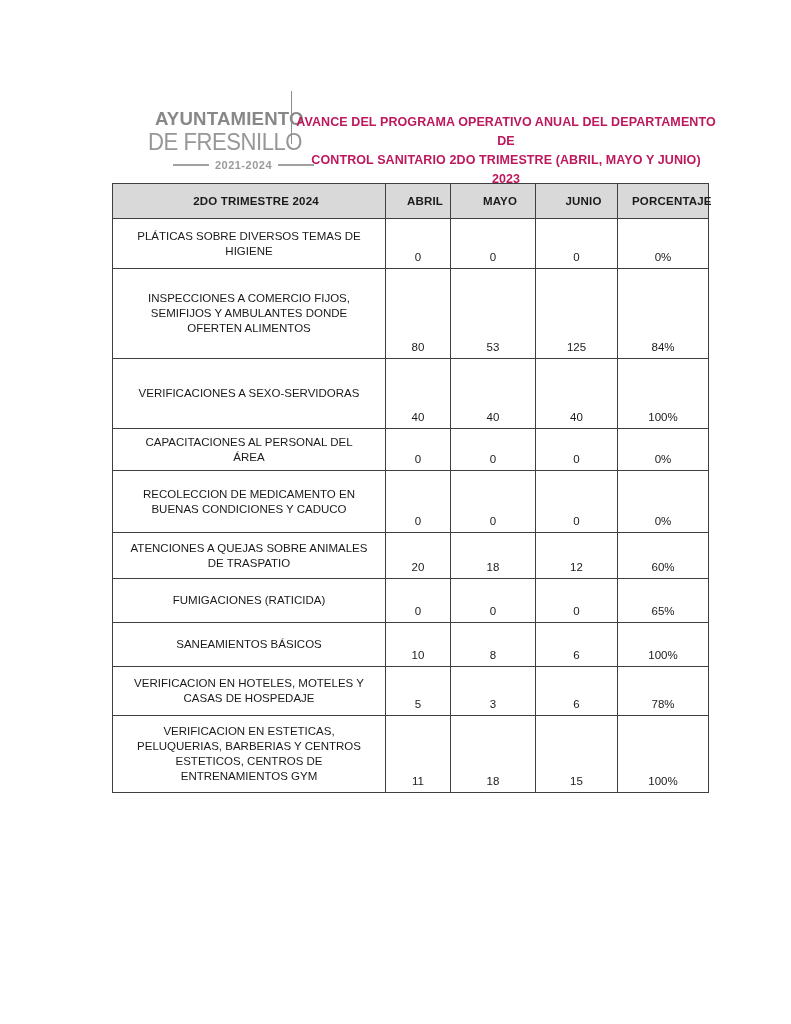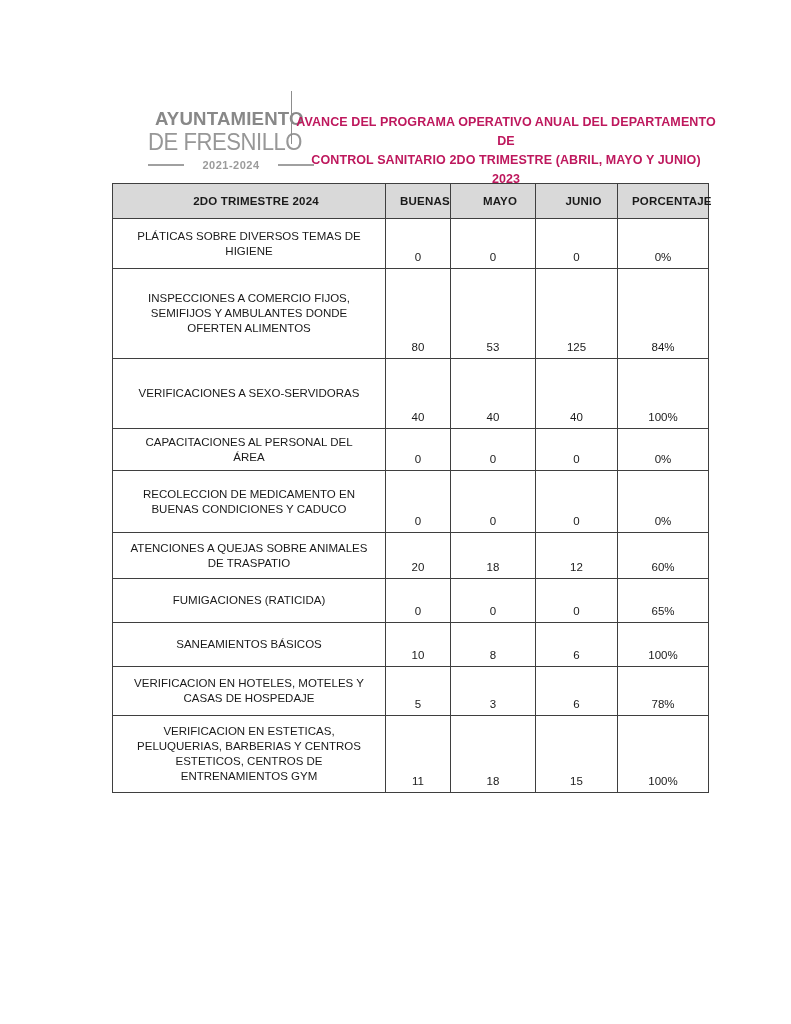--- a/index.html
+++ b/index.html
@@ -21,21 +21,21 @@
     font-weight: 700; font-size: 19px; letter-spacing: 0.2px;
     color: #888888; white-space: nowrap; transform: scaleX(0.98);
     transform-origin: left;
   }
   .logo-line2 {
     font-weight: 400; font-size: 24px; letter-spacing: -0.5px;
     color: #979797; white-space: nowrap; transform: scaleX(0.92);
     transform-origin: left; margin-top: -2px;
   }
   .logo-years {
-    display: flex; align-items: center; justify-content: space-between;
+    display: flex; align-items: center; justify-content: flex-end;
     gap: 6px; margin-top: 3px; color: #9b9b9b;
     font-weight: 700; font-size: 11px; letter-spacing: 0.5px;
   }
   .logo-rule { display: inline-block; width: 36px; height: 2px; background: #a0a0a0; }
 
   .header-divider {
     position: absolute; left: 291px; top: 91px;
     width: 1px; height: 53px; background: #8d8d8d;
   }
 
@@ -118,21 +118,21 @@
     <colgroup>
       <col class="c-label">
         <col class="c-abril">
         <col class="c-mayo">
         <col class="c-junio">
         <col class="c-pct">
     </colgroup>
     <thead>
       <tr>
         <th>2DO TRIMESTRE 2024</th>
-        <th>BUENAS</th>
+        <th>ABRIL</th>
         <th>MAYO</th>
         <th>JUNIO</th>
         <th>PORCENTAJE</th>
       </tr>
     </thead>
     <tbody>
       <tr>
         <td class="label-cell">PLÁTICAS SOBRE DIVERSOS TEMAS DE HIGIENE</td>
         <td class="value-cell">0</td>
         <td class="value-cell">0</td>

